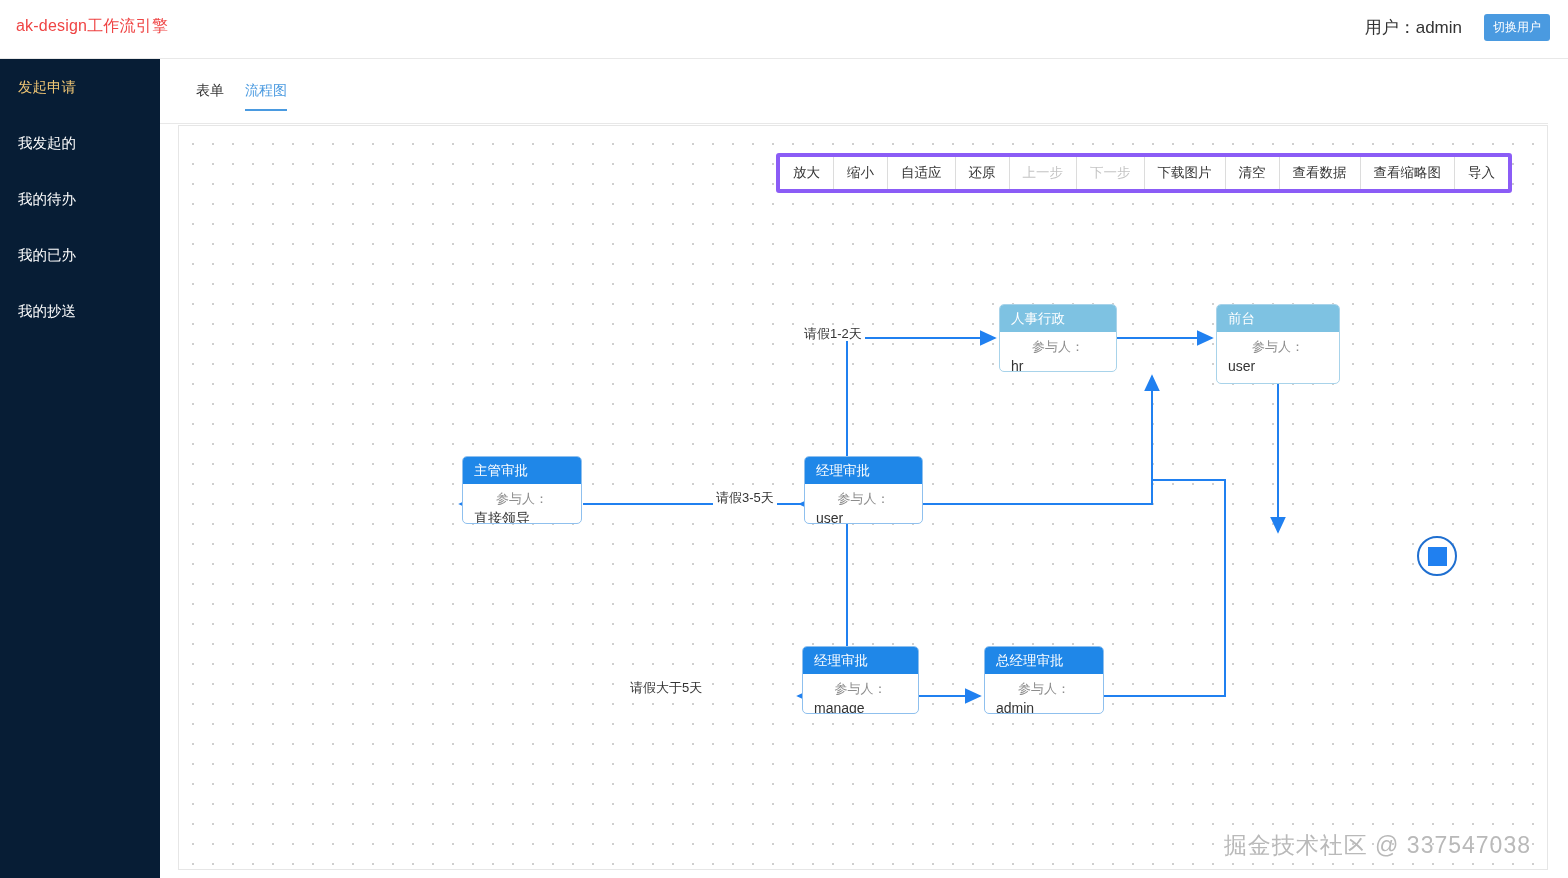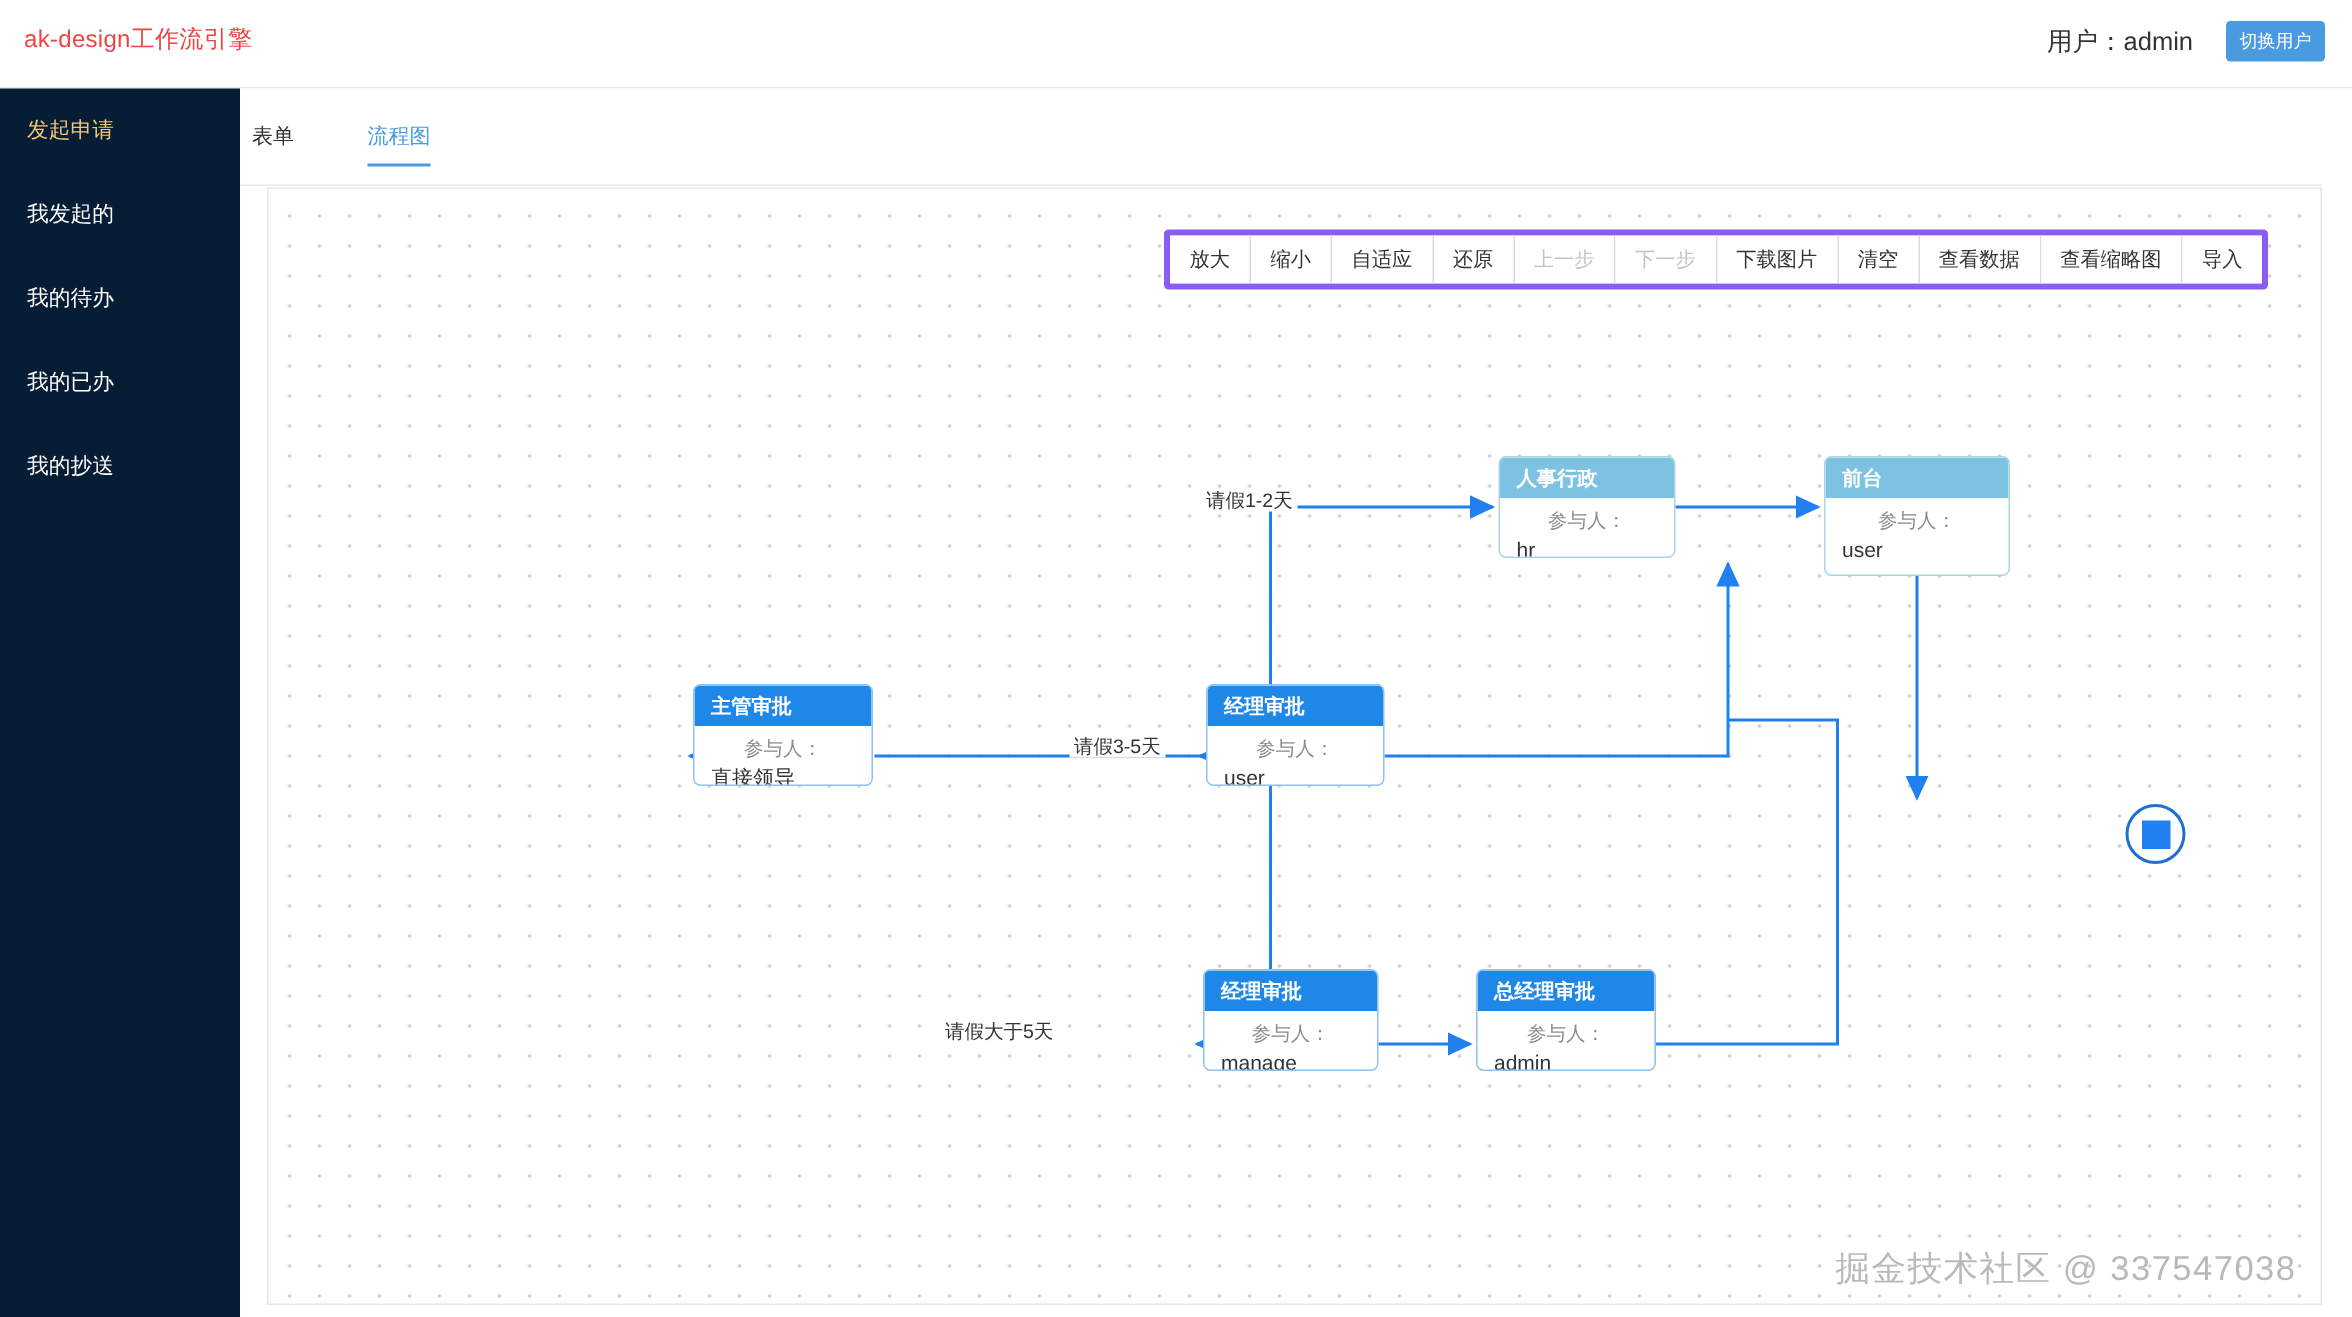--- a/index.html
+++ b/index.html
@@ -64,21 +64,21 @@
     position: absolute; left: 0; top: 23px;
     width: 1388px; height: 42px;
     border-bottom: 1px solid #e8e8e8;
   }
   .tab {
     position: absolute; top: 0;
     font-size: 14px; color: #333;
     cursor: pointer; padding-bottom: 10px;
     white-space: nowrap;
   }
-  .tab#tab0 { left: 8px; }
+  .tab#tab0 { left: 36px; }
   .tab#tab1 { left: 85px; color: #4a9ae0; }
   .tab.active::after {
     content: ""; position: absolute;
     left: 0; right: 0; bottom: -1px; height: 2px;
     background: #4a9ae0;
   }
 
   
   .toolbar {
     position: absolute; right: 56px; top: 94px;
@@ -126,21 +126,20 @@
     background: #ffffff;
     overflow: hidden;
     z-index: 3;
     cursor: pointer;
   }
   .node .nd-head {
     height: 27px; line-height: 27px;
     padding-left: 11px;
     font-size: 13.5px; color: #ffffff;
     white-space: nowrap;
-    font-weight: bold;
   }
   .node .nd-body { padding: 5px 11px 6px 11px; }
   .node .nd-key { font-size: 13px; color: #8c8c8c; line-height: 19px; white-space: nowrap; text-align: center; }
   .node .nd-val { font-size: 14px; color: #333333; line-height: 21px; white-space: nowrap; }
 
   .node.blue  { border: 1px solid #8fc0ee; }
   .node.blue  .nd-head { background: #1f87e8; }
   .node.sky   { border: 1px solid #a8d3ea; }
   .node.sky   .nd-head { background: #7ec2e2; }
 

